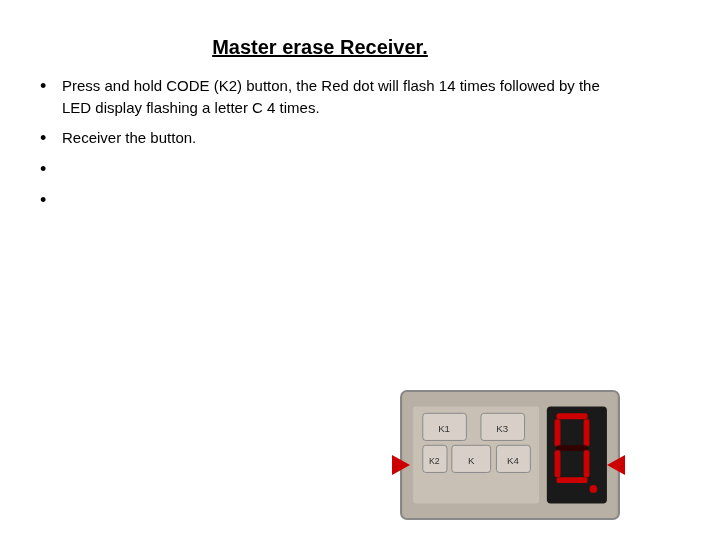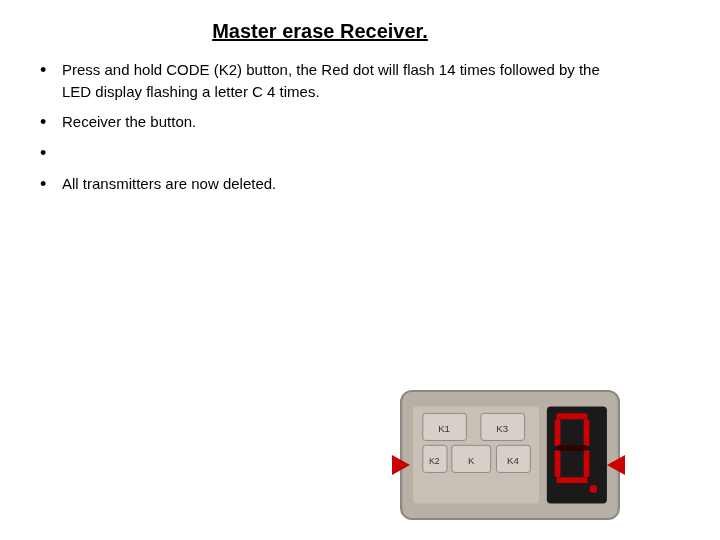--- a/index.html
+++ b/index.html
@@ -14,21 +14,21 @@
       background: #ffffff;
       font-family: Arial, sans-serif;
       font-size: 15px;
       overflow: hidden;
       position: relative;
     }
 
     .page-container {
       width: 640px;
       height: 540px;
-      padding: 20px 30px;
+      padding: 36px 30px;
       position: relative;
     }
 
     .title {
       text-align: center;
       font-size: 20px;
       font-weight: bold;
       text-decoration: underline;
       margin-bottom: 16px;
       color: #000;
@@ -61,21 +61,21 @@
 
     
     .device-image {
       position: absolute;
       bottom: 20px;
       right: 20px;
       width: 220px;
       height: 130px;
       background: #b0a898;
       border: 2px solid #888;
-      border-radius: 12px;
+      border-radius: 7px;
       overflow: hidden;
     }
 
     
     .arrow-left {
       position: absolute;
       bottom: 65px;
       right: 230px;
       width: 0;
       height: 0;
@@ -115,21 +115,20 @@
     </li>
     <li>
       <span class="bullet-dot">•</span>
       <span class="bullet-text">Receiver the button.</span>
     </li>
     <li>
       <span class="bullet-dot">•</span>
     </li>
     <li>
       <span class="bullet-dot">•</span>
-      <span class="bullet-text">All transmitters are now deleted.</span>
     </li>
   </ul>
 
   <div class="device-image">
     <svg class="device-svg" viewBox="0 0 220 130" xmlns="http://www.w3.org/2000/svg">
 
       <rect width="220" height="130" fill="#b8b0a4"></rect>
 
       <rect x="10" y="15" width="130" height="100" fill="#c8c0b4" rx="3"></rect>
 

